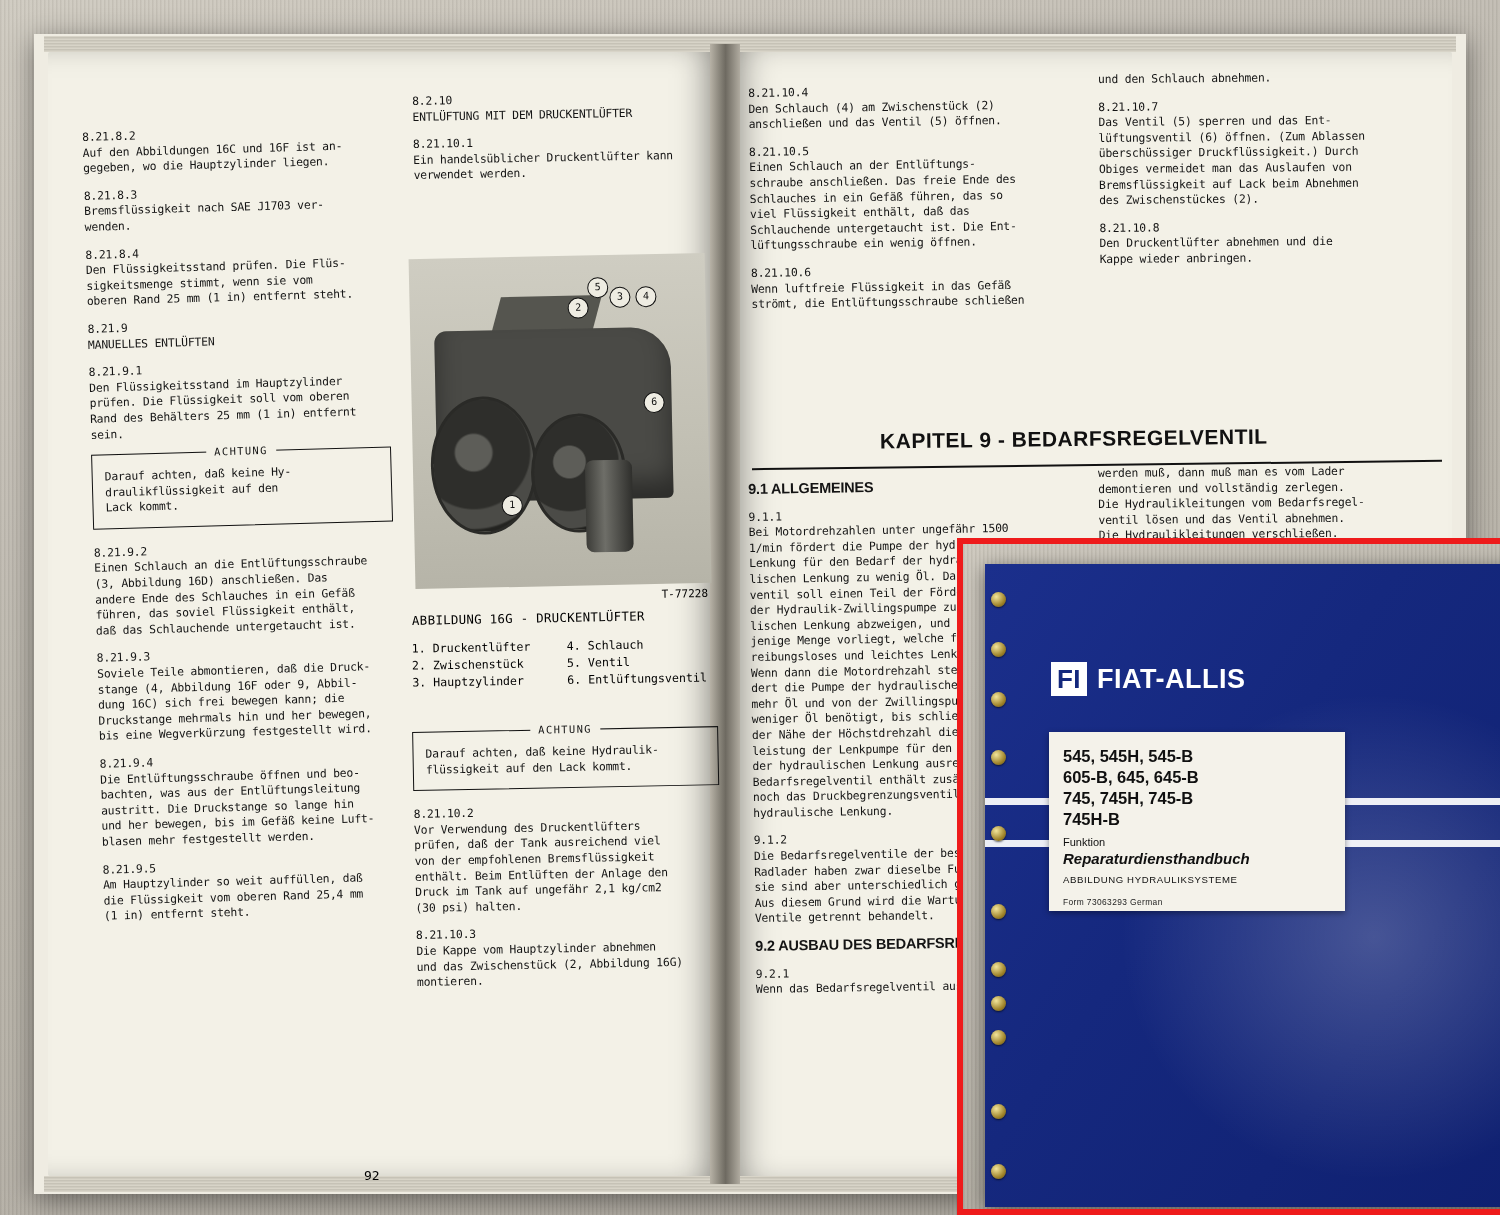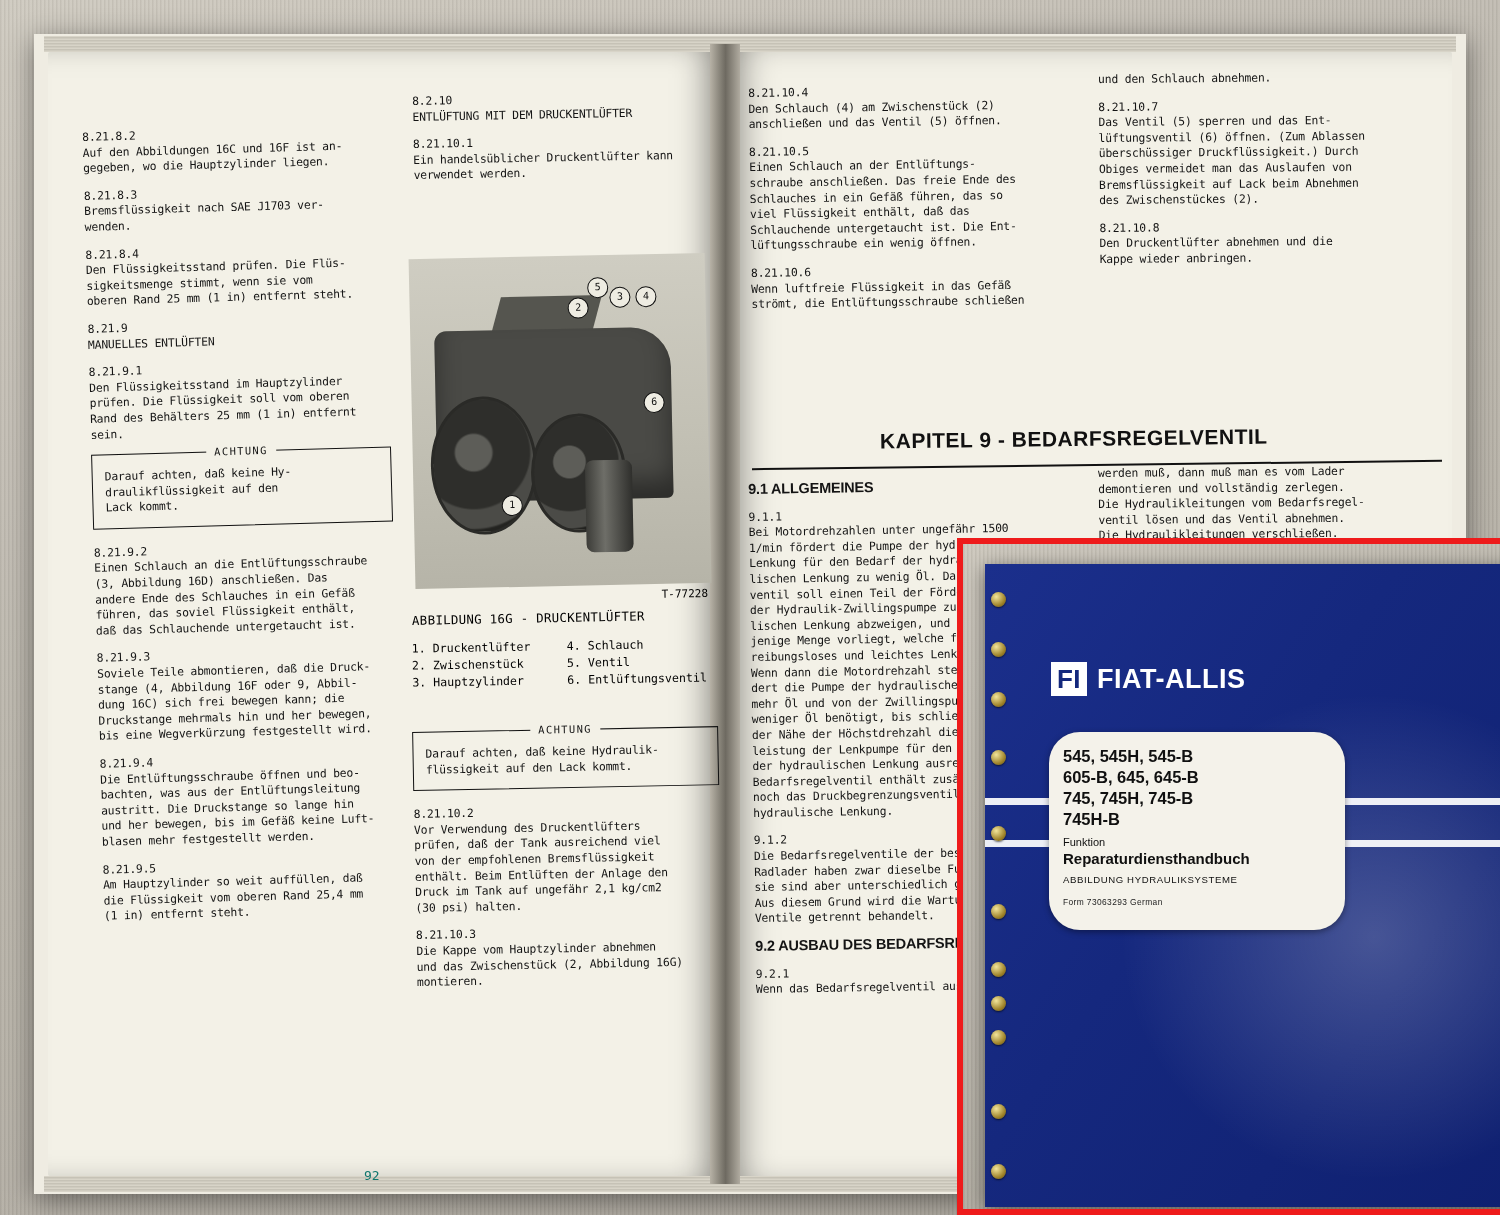--- a/index.html
+++ b/index.html
@@ -221,21 +221,21 @@
     font-family: "Liberation Sans", sans-serif;
     font-weight: bold;
     font-size: 14.5px;
     margin: 2px 0 12px 0;
   }
   .pagenum {
     position: absolute;
     left: 330px;
     top: 1134px;
     font-size: 13px;
-    color: #0f766e;
+    color: #000000;
   }
 
   
   .inset {
     position: absolute;
     left: 957px;
     top: 538px;
     width: 590px;
     height: 677px;
     border: 6px solid #ee1b1b;
@@ -303,34 +303,33 @@
     text-align: center;
     font-weight: bold;
   }
   .label {
     position: absolute;
     left: 64px;
     top: 168px;
     width: 268px;
     background: #f4f2ea;
     color: #101010;
-    padding: 14px 14px 23px 14px;
+    padding: 14px 14px 4px 14px;
     font-family: "Liberation Sans", sans-serif;
     box-shadow: 0 2px 6px rgba(0,0,0,0.4);
-    border-radius: 31px;
   }
   .label .models {
     font-weight: bold;
     font-size: 16.5px;
     line-height: 21px;
     white-space: pre-line;
     margin-bottom: 6px;
   }
   .label .machine { font-size: 11px; margin-bottom: 2px; }
-  .label .title { font-weight: bold; font-size: 15px; margin: 2px 0 7px 0; }
+  .label .title { font-weight: bold; font-size: 15px; margin: 2px 0 7px 0; font-style: italic; }
   .label .sub { font-size: 9.6px; letter-spacing: 0.6px; margin-bottom: 12px; }
   .label .form { font-size: 8.4px; letter-spacing: 0.4px; color: #222; }
 </style>
 </head>
 <body>
 
 <div id="page">
   <div class="cloth"></div>
 
   <div class="book">

